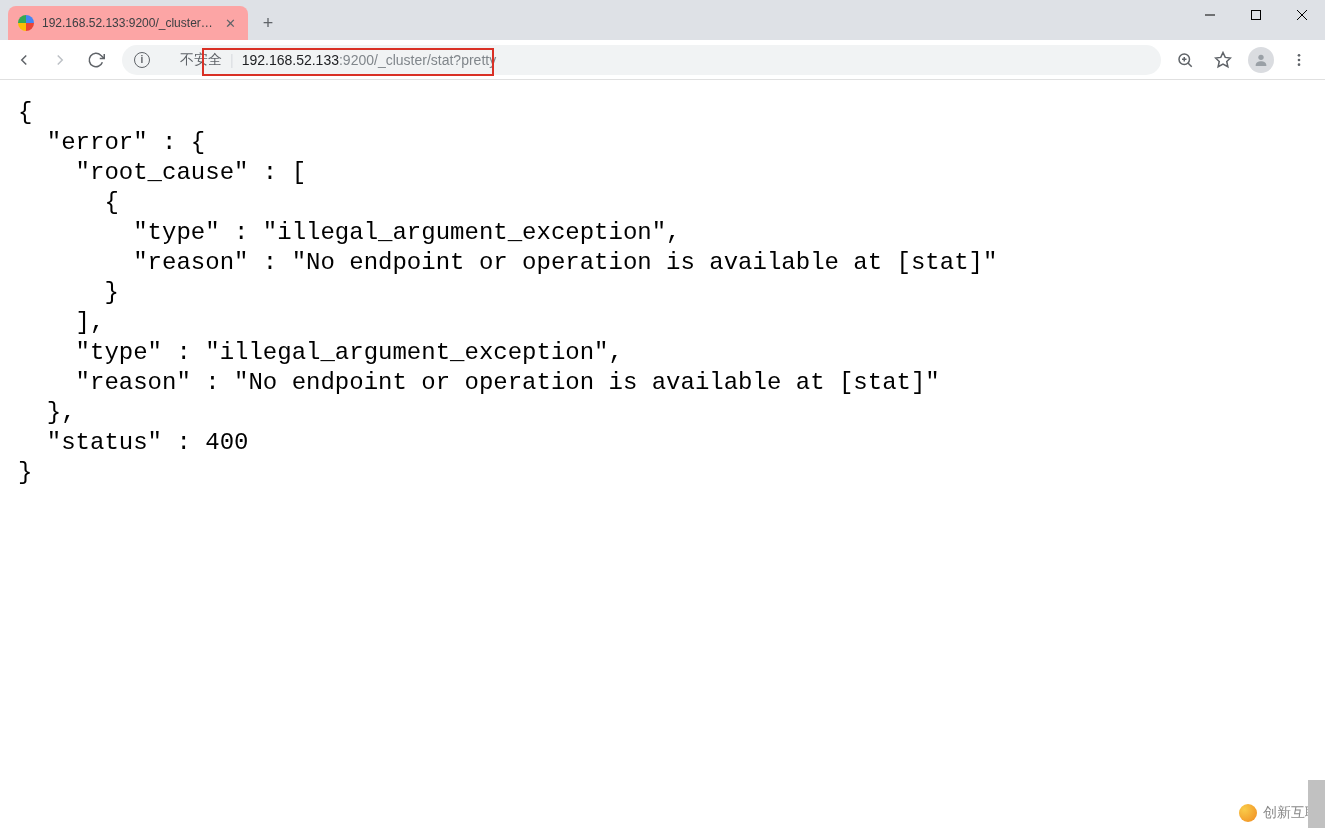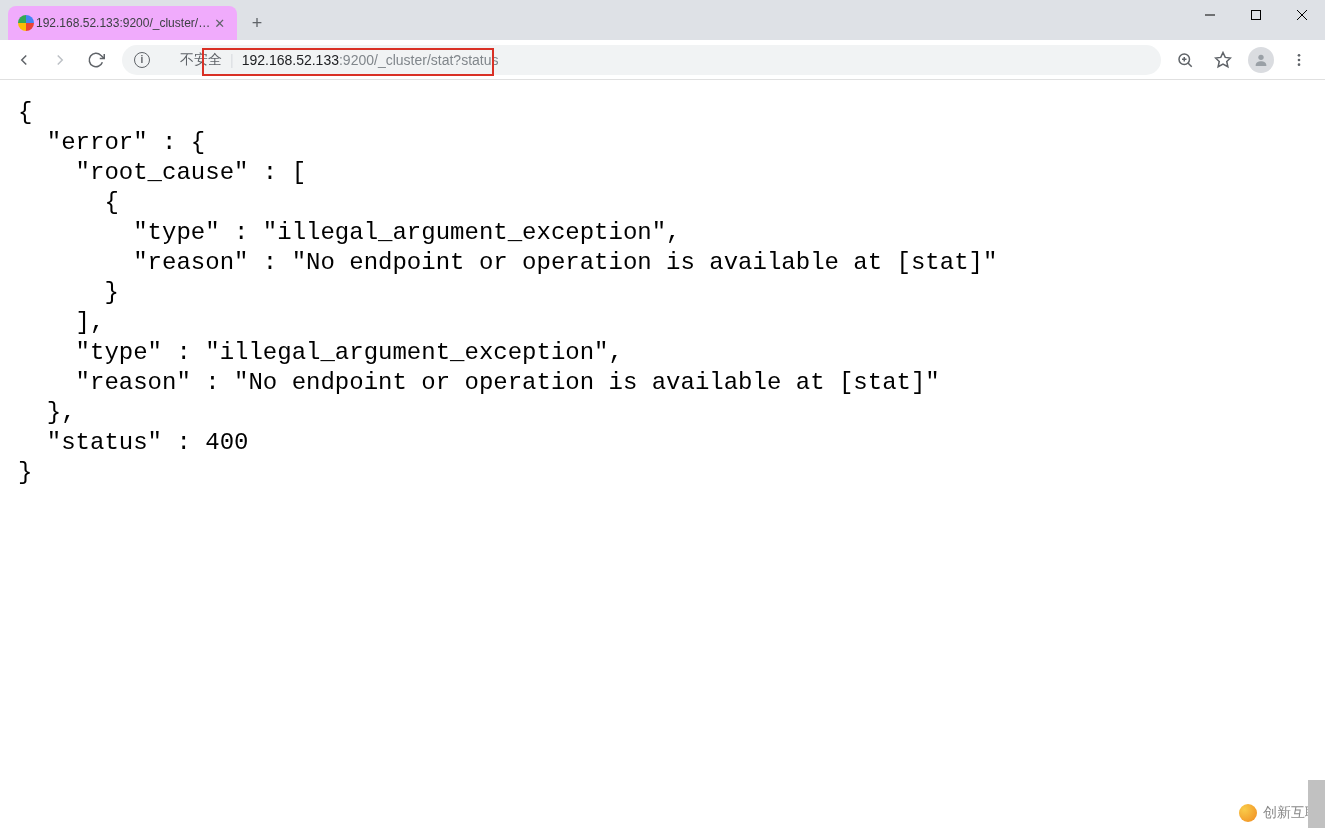--- a/index.html
+++ b/index.html
@@ -12,28 +12,28 @@
       position: relative;
     }
     .window-chrome {
       height: 40px;
       background: #dee1e6;
       display: flex;
       align-items: flex-end;
       position: relative;
     }
     .tab {
-      background: #f0abfc;
+      background: #fca5a5;
       height: 34px;
       margin-left: 8px;
       border-radius: 8px 8px 0 0;
       display: flex;
       align-items: center;
       padding: 0 10px;
-      gap: 2px;
+      gap: 8px;
       font-size: 12px;
       color: #3c4043;
       max-width: 240px;
     }
     .tab .favicon {
       width: 16px; height: 16px;
       border-radius: 50%;
       background: conic-gradient(#4285f4 0 90deg, #ea4335 90deg 180deg, #fbbc05 180deg 270deg, #34a853 270deg 360deg);
       flex-shrink: 0;
     }
@@ -181,21 +181,21 @@
   <div class="nav-btn">
     <svg width="18" height="18" viewBox="0 0 24 24" fill="none" stroke="#5f6368" stroke-width="2">
         <path d="M23 4v6h-6"></path>
         <path d="M20.49 15a9 9 0 1 1-2.12-9.36L23 10"></path>
       </svg>
   </div>
   <div class="address-bar">
     <span class="info-icon">i</span>
     <span class="insecure-label">不安全</span>
     <span style="color:#dadce0;">|</span>
-    <span class="url-text"><span>192.168.52.133</span><span class="dim">:9200/_cluster/stat?status</span></span>
+    <span class="url-text"><span>192.168.52.133</span><span class="dim">:9200/_cluster/stat?pretty</span></span>
   </div>
   <div class="right-icons">
     <div class="ric">
       <svg width="18" height="18" viewBox="0 0 24 24" fill="none" stroke="#5f6368" stroke-width="2">
           <circle cx="11" cy="11" r="7"></circle>
           <line x1="21" y1="21" x2="16" y2="16"></line>
           <line x1="8" y1="11" x2="14" y2="11"></line>
           <line x1="11" y1="8" x2="11" y2="14"></line>
         </svg>
     </div>

